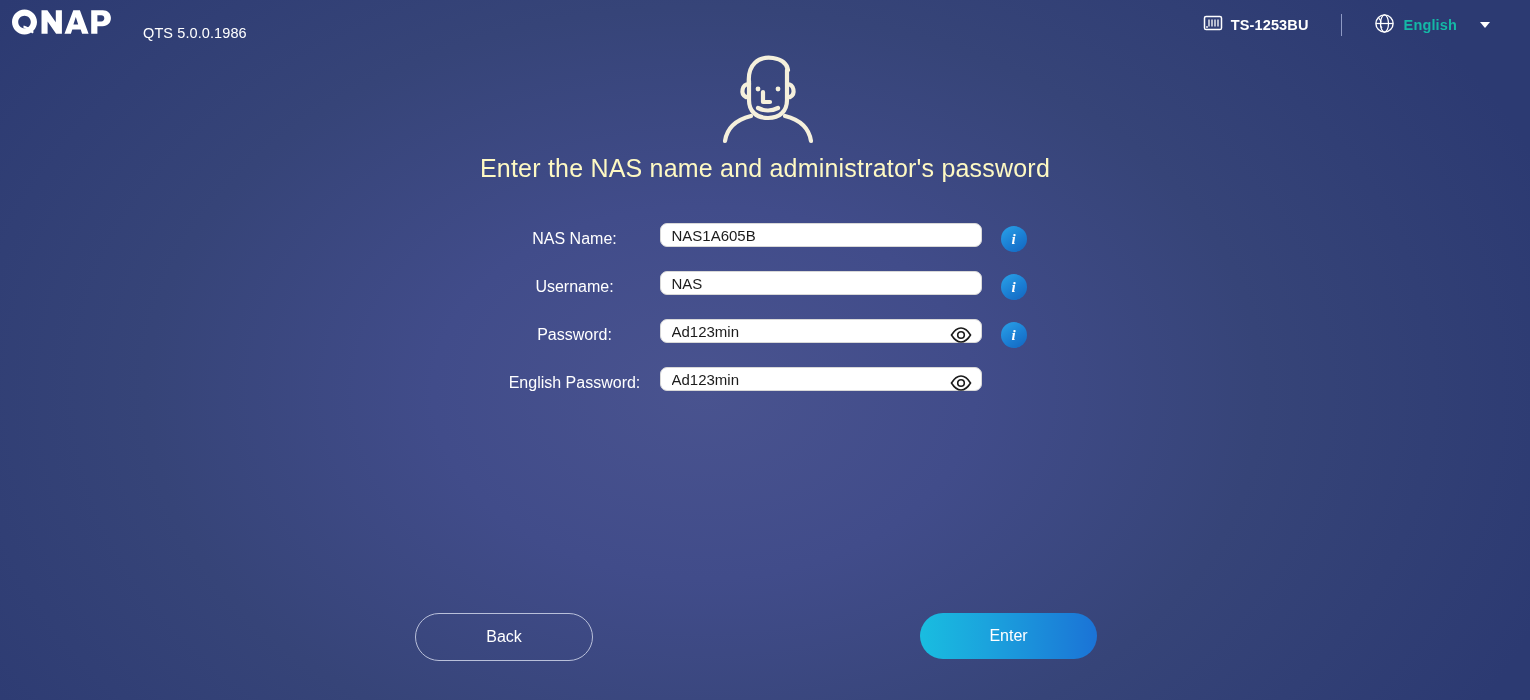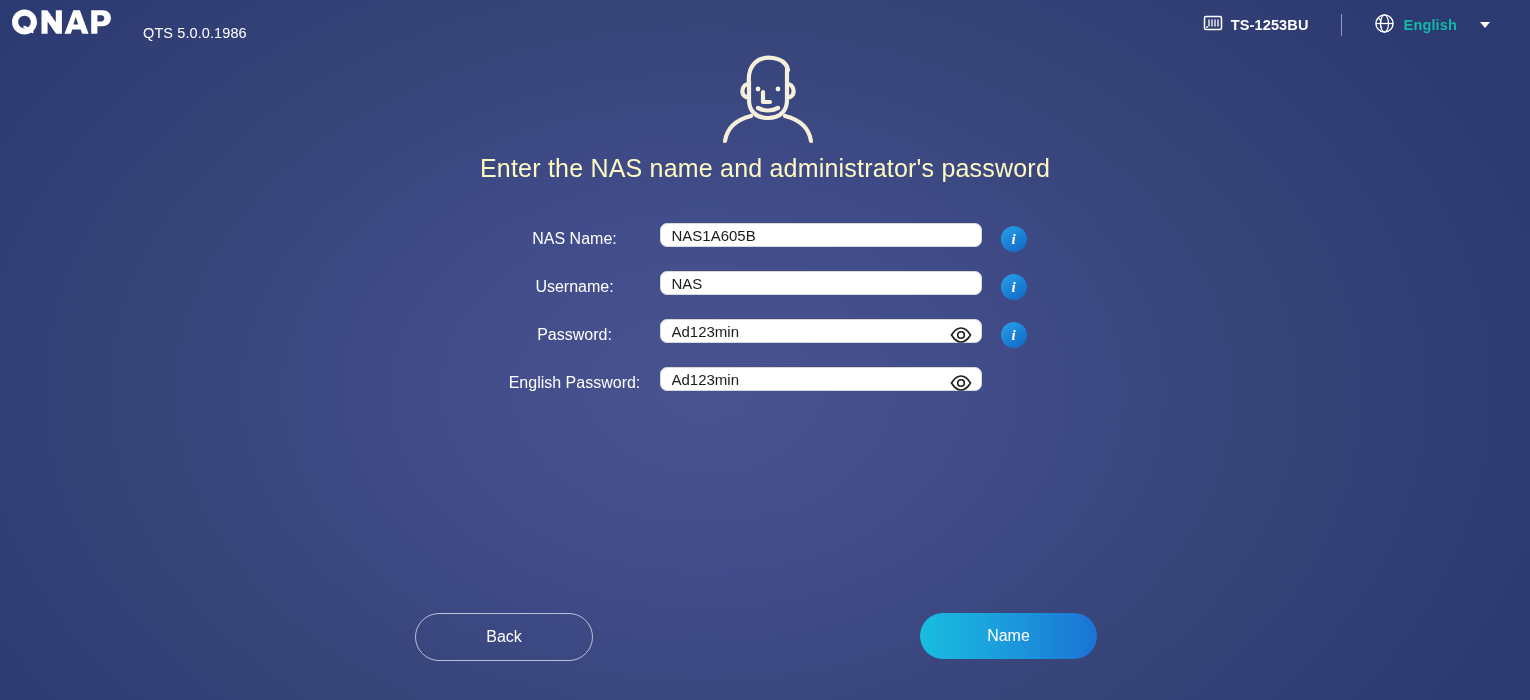--- a/index.html
+++ b/index.html
@@ -365,14 +365,14 @@
         </svg>
       </button>
     </div>
     <div class="info-slot"></div>
   </div>
 
 </div>
 
 <div class="footer">
   <button class="btn-back">Back</button>
-  <button class="btn-next">Name</button>
+  <button class="btn-next">Enter</button>
 </div>
 
 </body></html>

